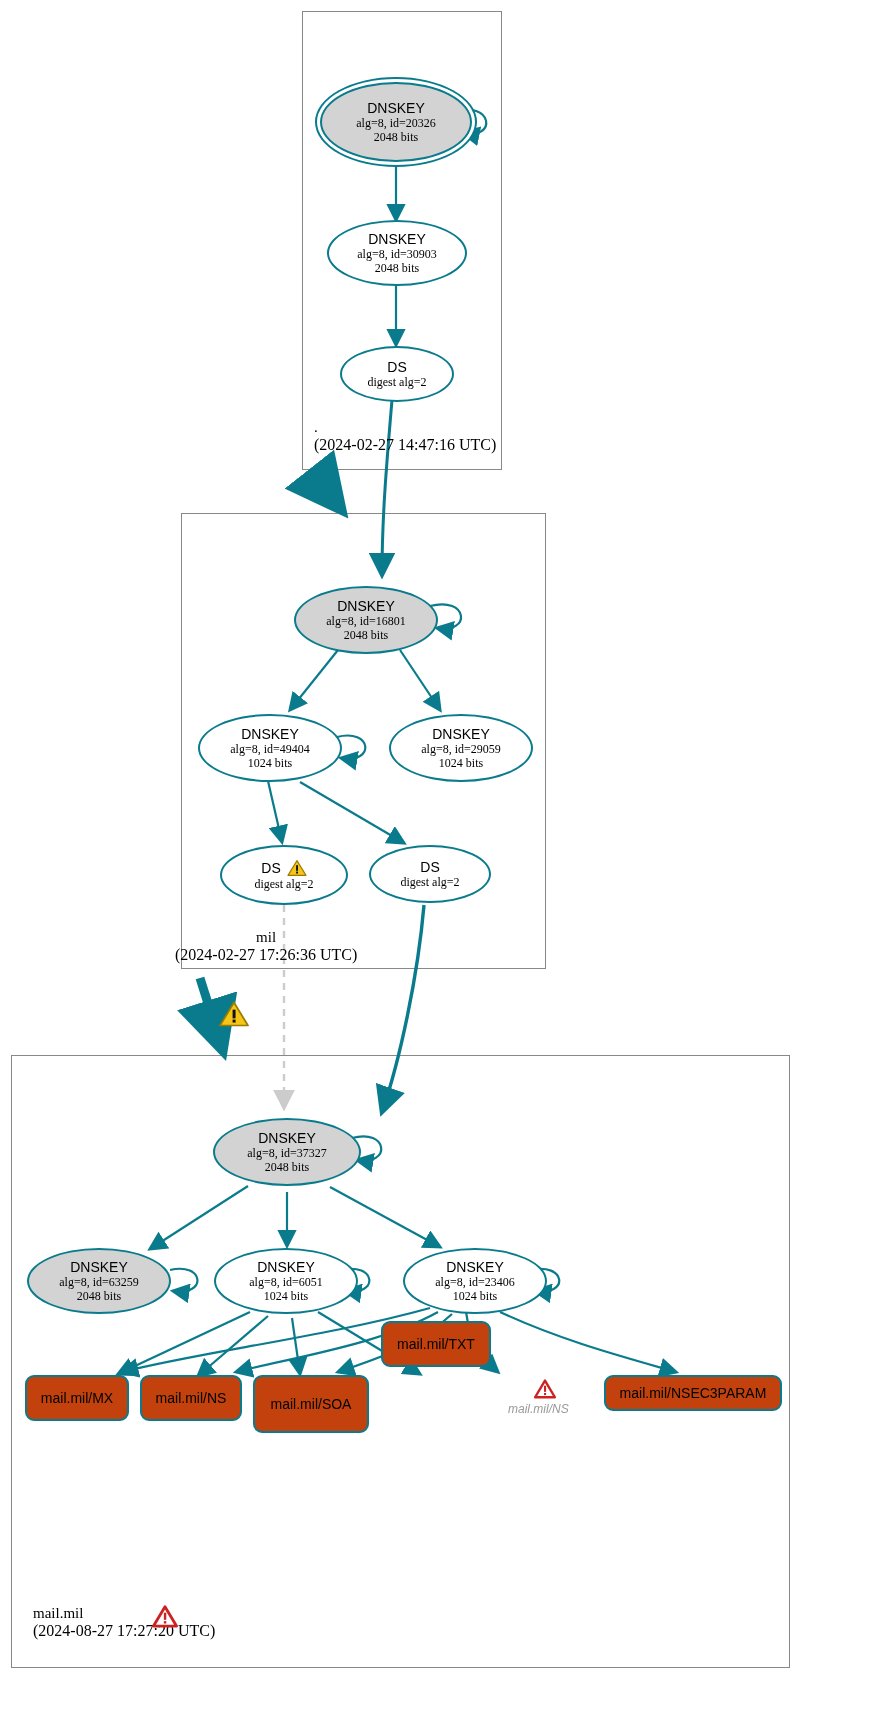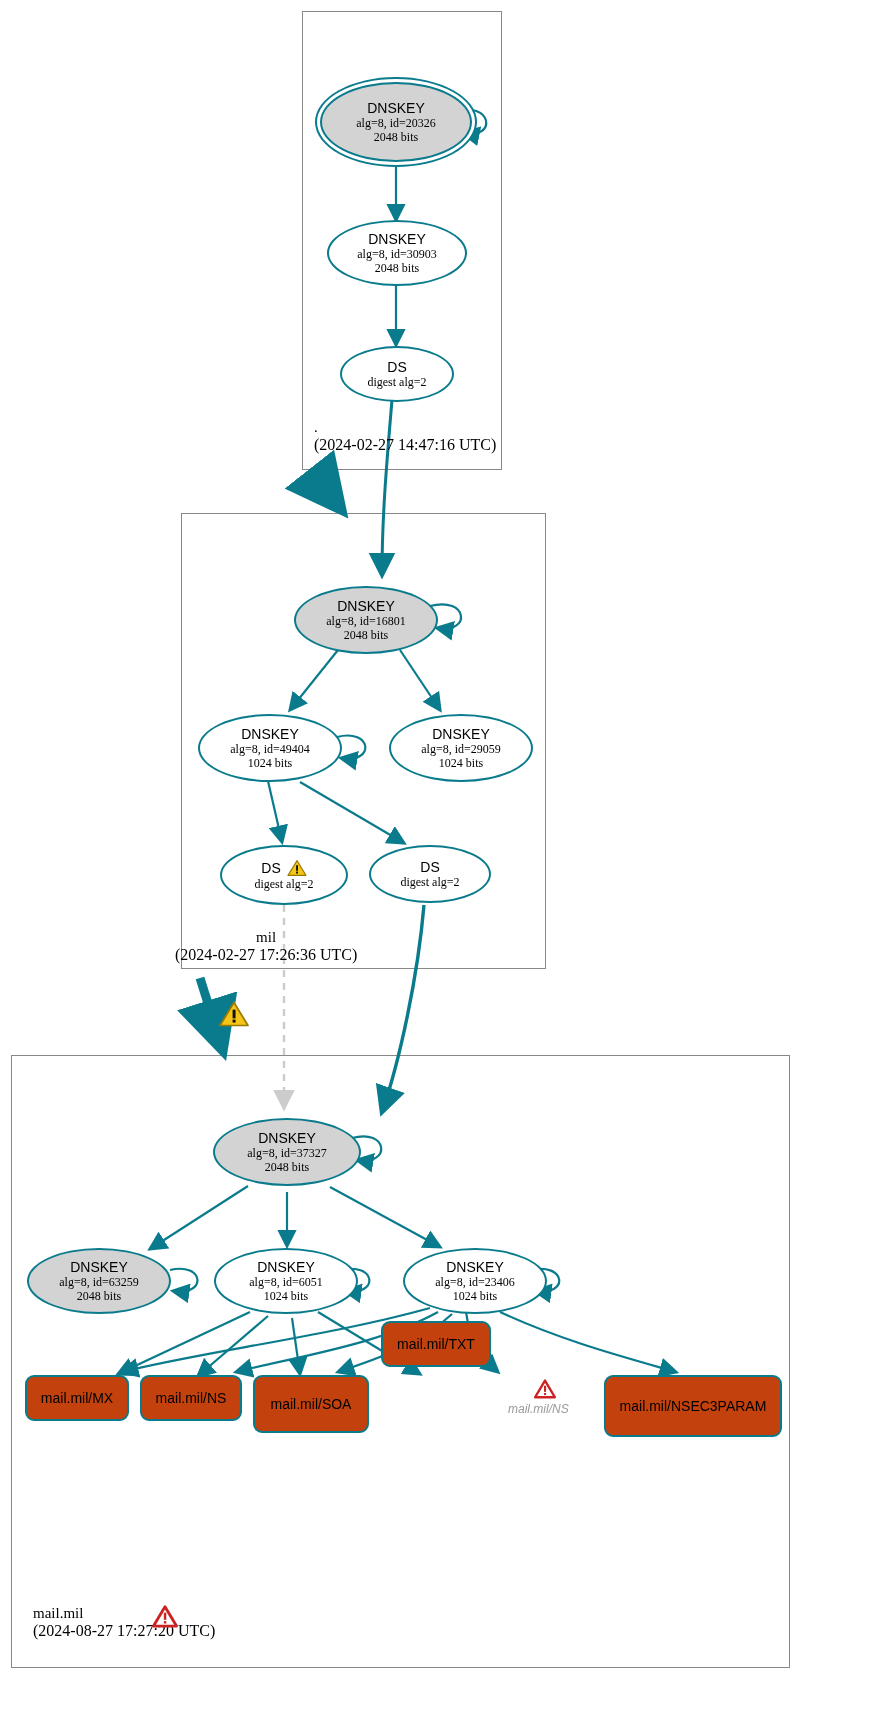--- a/index.html
+++ b/index.html
@@ -214,21 +214,21 @@
   </div>
   <div class="rrset" style="left:140px;top:1375px;width:102px;height:46px;">
     <span>mail.mil/NS</span>
   </div>
   <div class="rrset" style="left:253px;top:1375px;width:116px;height:58px;">
     <span>mail.mil/SOA</span>
   </div>
   <div class="rrset" style="left:381px;top:1321px;width:110px;height:46px;">
     <span>mail.mil/TXT</span>
   </div>
-  <div class="rrset" style="left:604px;top:1375px;width:178px;height:62px;">
+  <div class="rrset" style="left:604px;top:1375px;width:178px;height:36px;">
     <span>mail.mil/NSEC3PARAM</span>
   </div>
 
   <span class="icon-abs" style="left:534px;top:1379px;width:22px;height:20px;">
     <svg viewBox="0 0 20 18" width="22" height="20">
       <path d="M10 1.4 L19 16.5 L1 16.5 Z" fill="#ffffff" stroke="#cc2222" stroke-width="2.2" stroke-linejoin="round"></path>
       <rect x="9.1" y="6.0" width="1.9" height="5.6" fill="#cc2222"></rect>
       <rect x="9.1" y="12.6" width="1.9" height="1.9" fill="#cc2222"></rect>
     </svg>
   </span>

